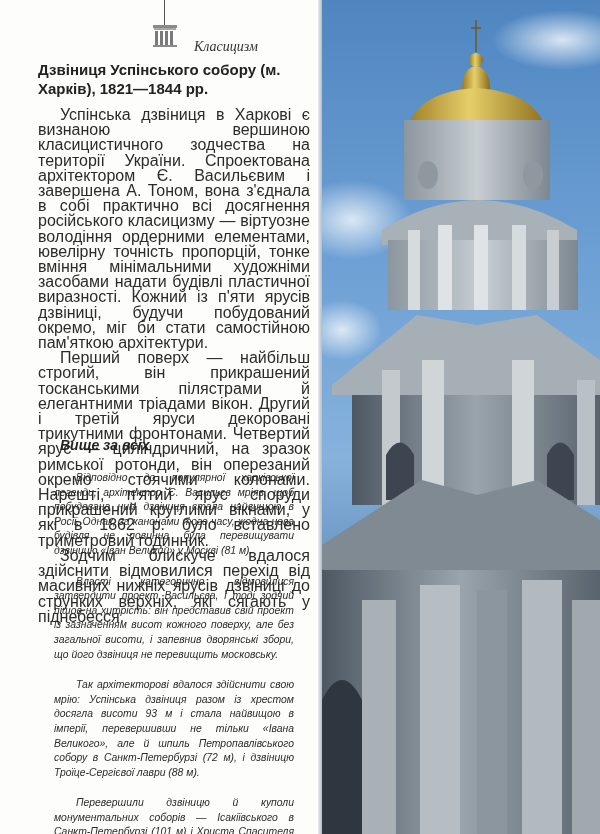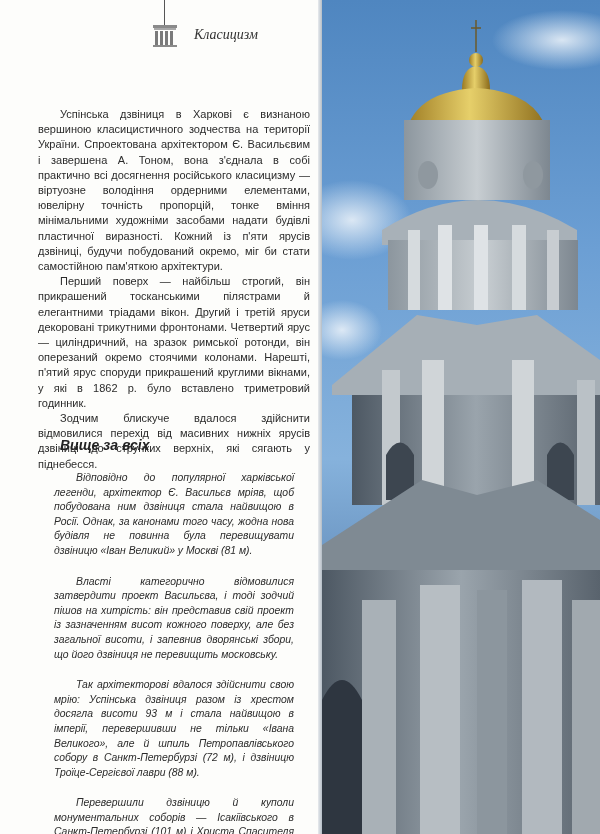--- a/index.html
+++ b/index.html
@@ -1,23 +1,23 @@
 <!DOCTYPE html>
 <html><head>
 <meta charset="utf-8">
 <style>
   html, body { margin:0; padding:0; }
   body { width:600px; height:834px; background:#fbfbf9; position:relative; overflow:hidden; font-family:"Liberation Sans", sans-serif; color:#2a2a2a; }
   .page { position:absolute; left:0; top:0; width:322px; height:834px; background:#fdfdfb; }
   .header { position:absolute; left:150px; top:0; height:50px; width:170px; }
   .header-line { position:absolute; left:14px; top:0; width:1px; height:27px; background:#555; }
   .header-icon { position:absolute; left:3px; top:25px; width:24px; height:22px; }
-  .header-label { position:absolute; left:44px; top:27px; font-family:"Liberation Serif", serif; font-style:italic; font-size:14px; color:#333;text-align:right; }
+  .header-label { position:absolute; left:44px; top:39px; font-family:"Liberation Serif", serif; font-style:italic; font-size:14px; color:#333;text-align:right; }
   .title { position:absolute; left:38px; top:60px; width:280px; font-weight:bold; font-size:15px; line-height:19px; color:#222; }
-  .body { position:absolute; left:38px; width:272px; font-size:11px; line-height:15.2px; text-align:justify; color:#2b2b2b; }
+  .body { position:absolute; left:38px; width:272px; font-size:16px; line-height:15.2px; text-align:justify; color:#2b2b2b; }
   .body p { margin:0; text-indent:22px; }
   .b1 { top:107px; }
   .sub-title { position:absolute; left:60px; top:437px; font-weight:bold; font-style:italic; font-size:14px; color:#222; }
   .aside { position:absolute; left:38px; top:455px; width:272px; font-size:10.4px; line-height:14.6px; font-style:italic; text-align:justify; color:#2b2b2b; }
   .aside p { margin:16px; text-indent:22px; }
   .photo { position:absolute; left:322px; top:0; width:278px; height:834px; overflow:hidden; background:linear-gradient(180deg,#4f86c0 0%,#6c9fd4 30%,#86b2dc 55%,#5d86b4 75%,#3e5670 100%); }
   .spine { position:absolute; left:318px; top:0; width:6px; height:834px; background:linear-gradient(90deg,#e8ebee,#9aa6b2); }
 </style>
 </head>
 <body>
@@ -30,20 +30,21 @@
       <rect x="1" y="3" width="22" height="2" fill="#a8a8a8"></rect>
       <rect x="2" y="6" width="3" height="14" fill="#7a7a7a"></rect>
       <rect x="7" y="6" width="3" height="14" fill="#7a7a7a"></rect>
       <rect x="12" y="6" width="3" height="14" fill="#7a7a7a"></rect>
       <rect x="17" y="6" width="3" height="14" fill="#7a7a7a"></rect>
       <rect x="0" y="20" width="24" height="2" fill="#8a8a8a"></rect>
     </svg>
     <span class="header-label">Класицизм</span>
   </div>
 
+  <div class="title">Дзвіниця Успінського собору (м. Харків), 1821—1844 рр.</div>
 
   <div class="body b1">
     <p>Успінська дзвіниця в Харкові є визнаною вершиною класицистичного зодчества на території України. Спроектована архітектором Є. Васильєвим і завершена А. Тоном, вона з'єднала в собі практично всі досягнення російського класицизму — віртуозне володіння ордерними елементами, ювелірну точність пропорцій, тонке вміння мінімальними художніми засобами надати будівлі пластичної виразності. Кожний із п'яти ярусів дзвіниці, будучи побудований окремо, міг би стати самостійною пам'яткою архітектури.</p>
     <p>Перший поверх — найбільш строгий, він прикрашений тосканськими пілястрами й елегантними тріадами вікон. Другий і третій яруси декоровані трикутними фронтонами. Четвертий ярус — циліндричний, на зразок римської ротонди, він оперезаний окремо стоячими колонами. Нарешті, п'ятий ярус споруди прикрашений круглими вікнами, у які в 1862 р. було вставлено триметровий годинник.</p>
     <p>Зодчим блискуче вдалося здійснити відмовилися перехід від масивних нижніх ярусів дзвіниці до струнких верхніх, які сягають у піднебесся.</p>
   </div>
 
   <div class="sub-title">Вище за всіх</div>
 
   <div class="aside">

